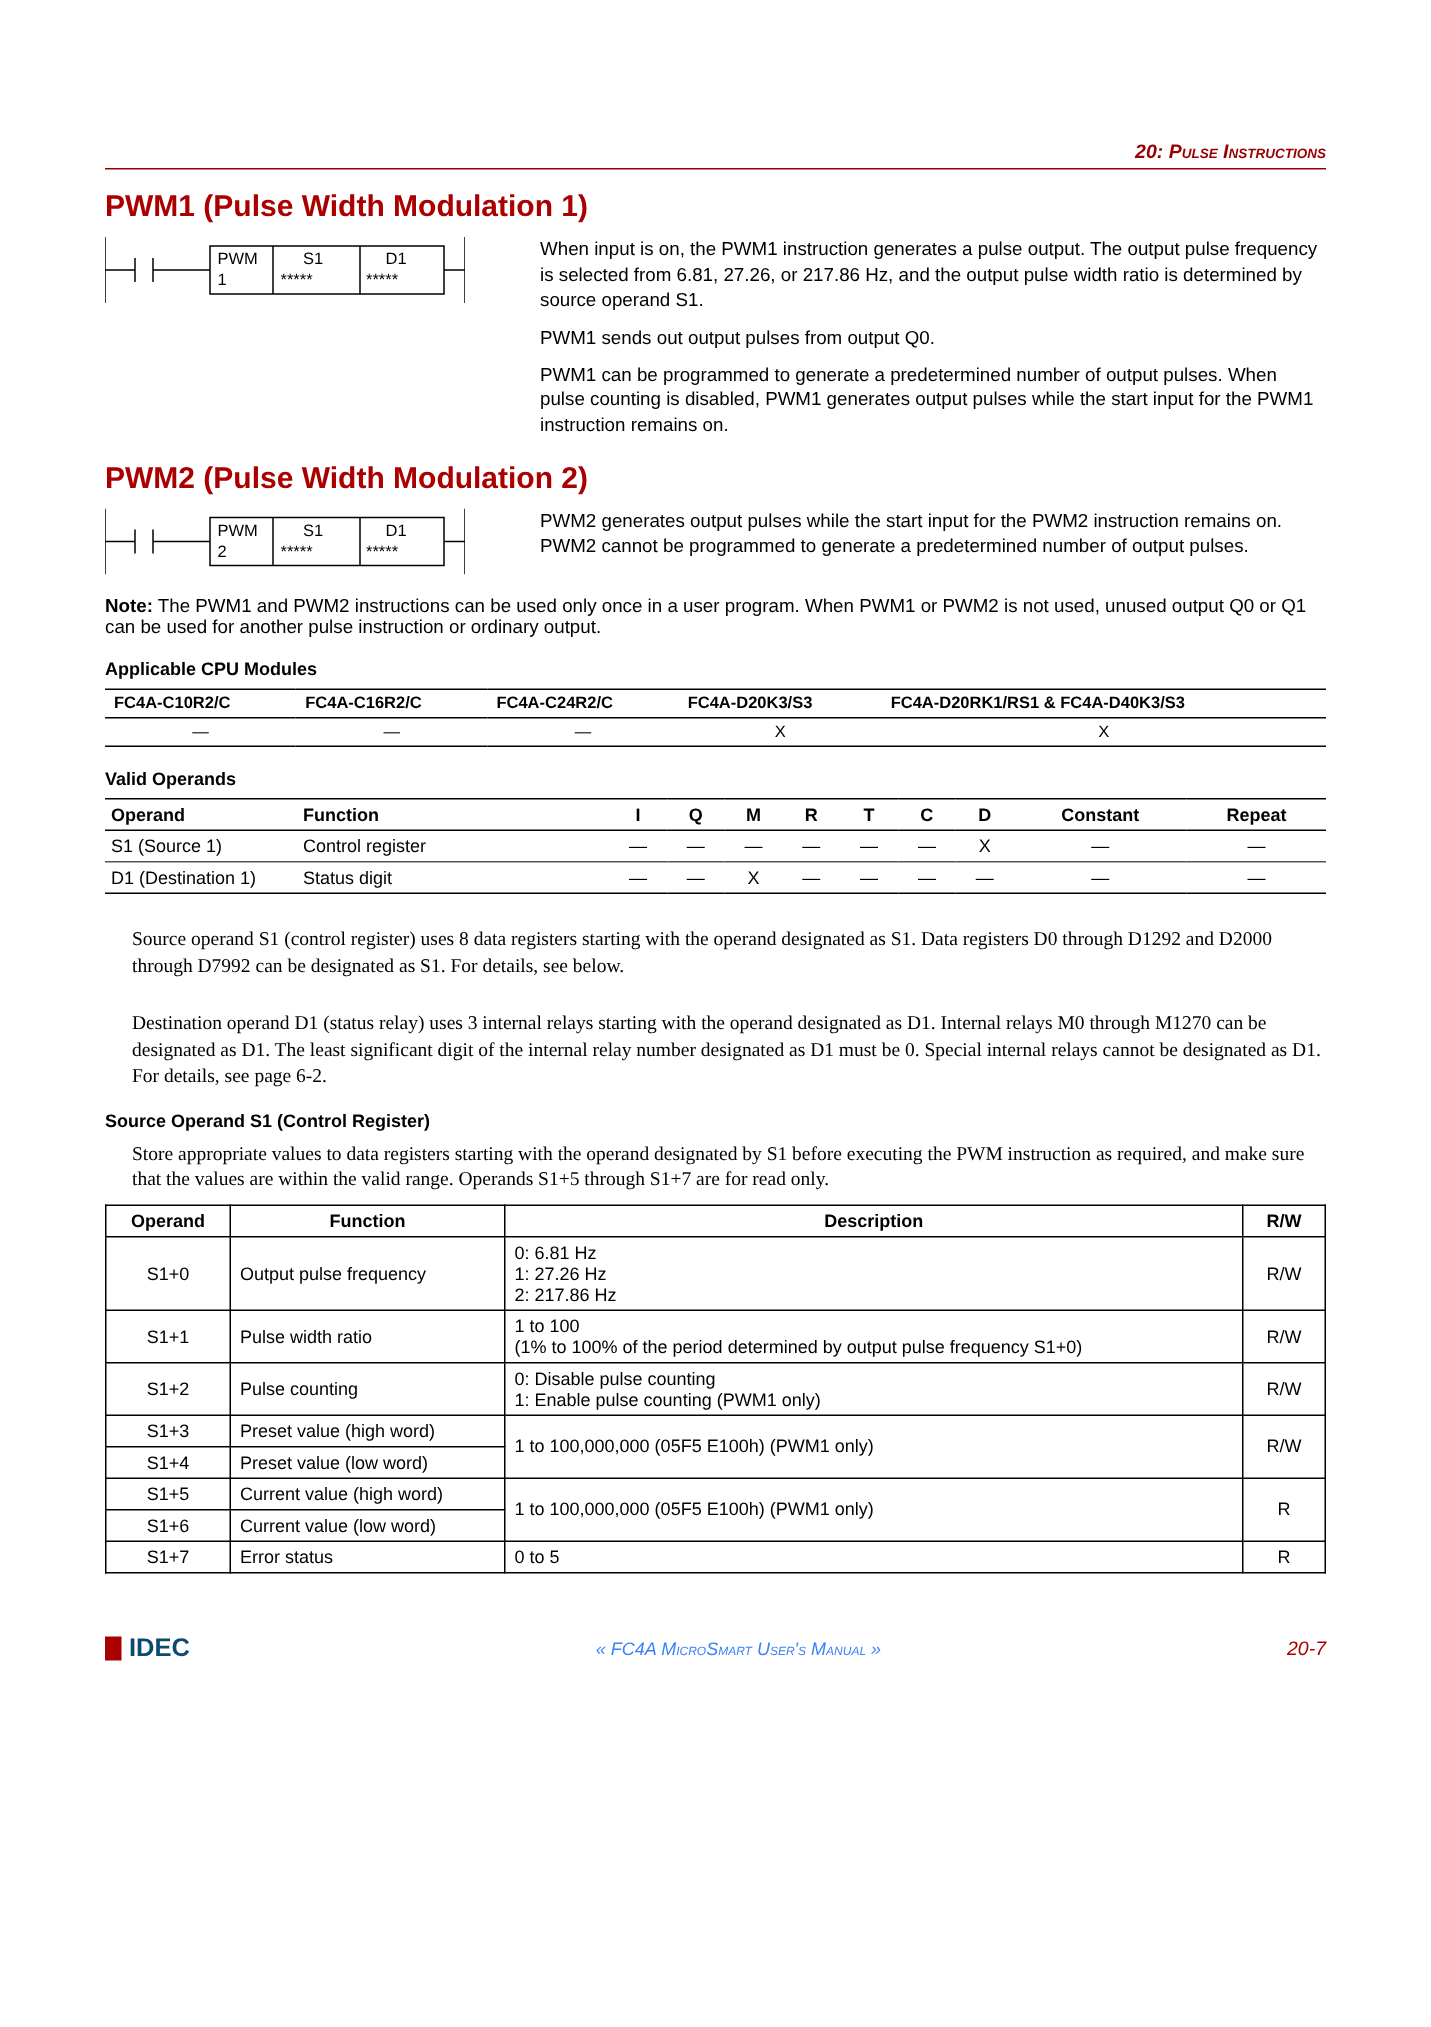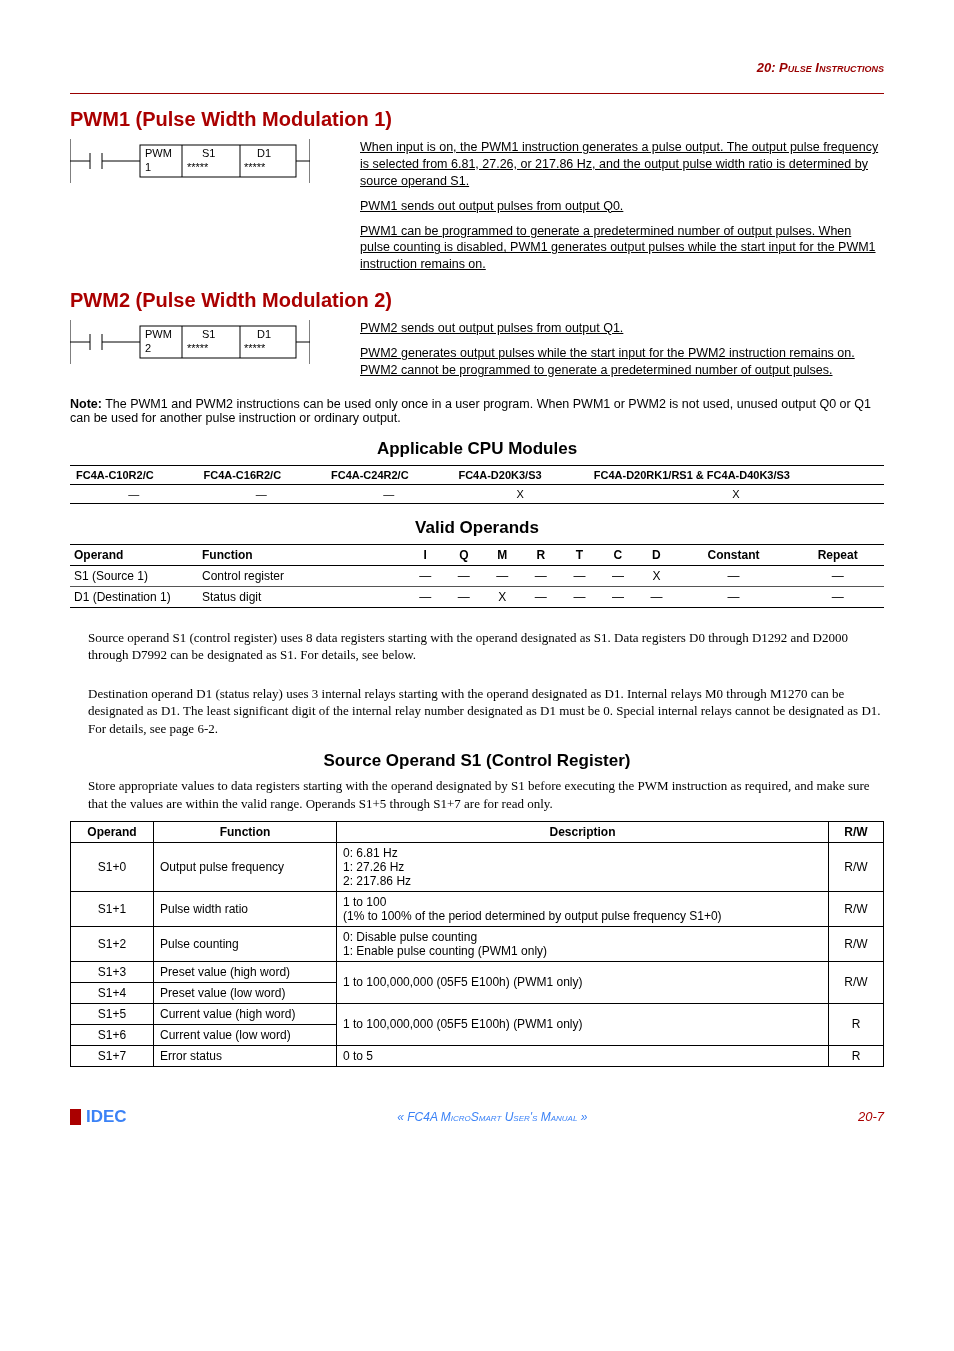--- a/index.html
+++ b/index.html
@@ -14,43 +14,42 @@
   }
   .header-bar {
     text-align: right;
     color: #900;
     font-family: Arial, Helvetica, sans-serif;
     font-weight: bold;
     font-style: italic;
     font-variant: small-caps;
     font-size: 13px;
     border-bottom: 1.5px solid #900;
-    padding-bottom: 18px;
+    padding-bottom: 4px;
     margin-bottom: 14px;
+    margin-top: 33px;
   }
   h2.section {
     color: #a00;
     font-family: Arial, Helvetica, sans-serif;
     font-weight: bold;
     font-size: 20px;
     margin: 8px 0 8px 0;
   }
   h3.subsection {
     font-family: Arial, Helvetica, sans-serif;
     font-weight: bold;
-    font-size: 17px;
+    font-size: 12px;
     margin: 14px 0 6px 0;
-    text-align: center;
   }
   .two-col {
     display: flex;
     align-items: flex-start;
     gap: 18px;
     margin-bottom: 8px;
-    text-decoration: underline;
   }
   .ladder-box {
     width: 240px;
     flex: 0 0 240px;
   }
   .ladder-svg {
     width: 240px;
     height: 44px;
   }
   .right-text {
@@ -154,21 +153,21 @@
     margin-top: 40px;
     font-family: Arial, Helvetica, sans-serif;
   }
   .footer-logo {
     display: flex;
     align-items: center;
     gap: 5px;
     font-family: Arial, Helvetica, sans-serif;
     font-weight: bold;
     font-size: 17px;
-    color: #3b82f6;
+    color: #0c4a6e;
   }
   .footer-logo .box {
     width: 11px;
     height: 16px;
     background: #a00;
   }
   .footer-center {
     font-style: italic;
     font-variant: small-caps;
     font-size: 12px;
@@ -230,21 +229,20 @@
       <line x1="240" y1="0" x2="240" y2="44" stroke="#000"></line>
       <text x="75" y="18" font-family="Arial" font-size="11">PWM</text>
       <text x="75" y="32" font-family="Arial" font-size="11">2</text>
       <text x="132" y="18" font-family="Arial" font-size="11">S1</text>
       <text x="117" y="32" font-family="Arial" font-size="11">*****</text>
       <text x="187" y="18" font-family="Arial" font-size="11">D1</text>
       <text x="174" y="32" font-family="Arial" font-size="11">*****</text>
     </svg>
   </div>
   <div class="right-text">
-    <p>PWM2 sends out output pulses from output Q1.</p>
     <p>PWM2 generates output pulses while the start input for the PWM2 instruction remains on. PWM2 cannot be programmed to generate a predetermined number of output pulses.</p>
   </div>
 </div>
 
 <p class="note">
   <b>Note:</b>
   <span>The PWM1 and PWM2 instructions can be used only once in a user program. When PWM1 or PWM2 is not used, unused output Q0 or Q1 can be used for another pulse instruction or ordinary output.</span>
 </p>
 
 <h3 class="subsection">Applicable CPU Modules</h3>

